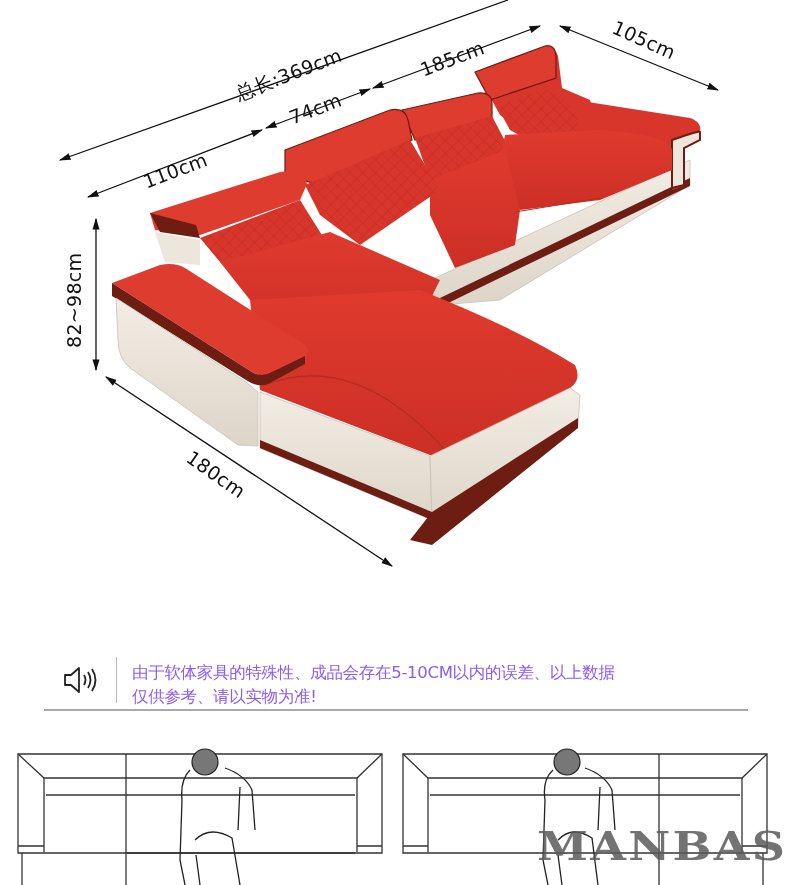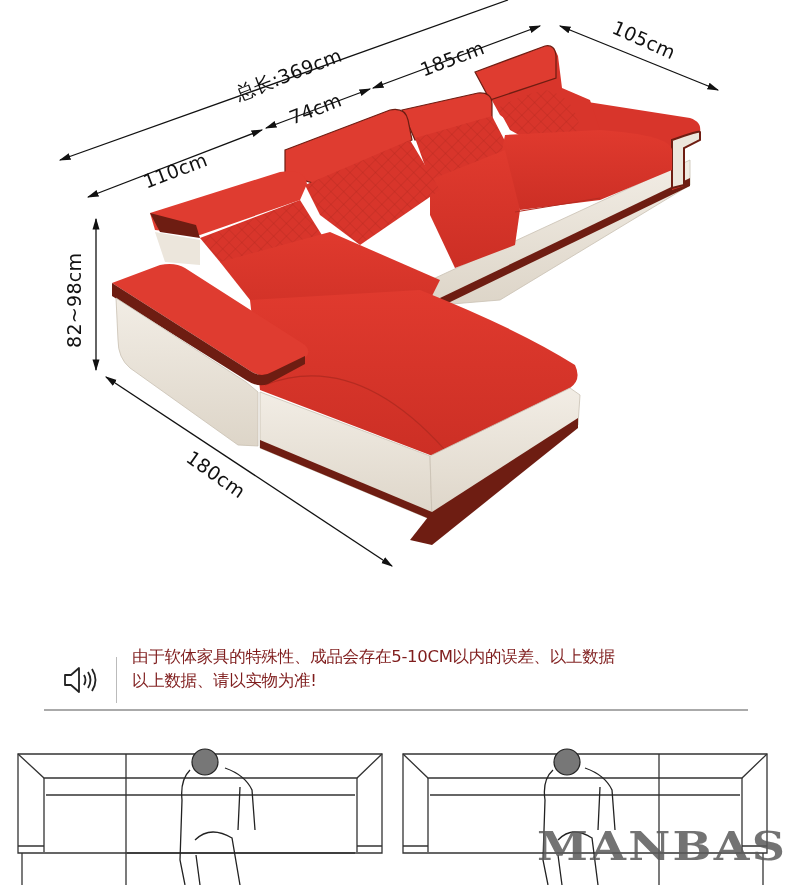--- a/index.html
+++ b/index.html
@@ -5,22 +5,22 @@
   html, body { margin: 0; padding: 0; background: #ffffff; }
   body { width: 790px; height: 885px; position: relative; overflow: hidden;
          font-family: "DejaVu Sans", "Liberation Sans", sans-serif; color: #222; }
   .stage { position: absolute; left: 0; top: 0; width: 790px; height: 885px; }
   svg { position: absolute; left: 0; top: 0; }
   .dim-label { position: absolute; font-family: "DejaVu Sans", sans-serif; font-size: 19px; color: #111;
                white-space: nowrap; transform-origin: left top; letter-spacing: 0.3px; }
   .notice { position: absolute; left: 40px; top: 645px; width: 712px; height: 66px; }
   .notice .speaker { position: absolute; left: 22px; top: 20px; width: 40px; height: 30px; }
   .notice .divider-v { position: absolute; left: 76px; top: 12px; width: 1px; height: 46px; background: #bbb; }
-  .notice .text { position: absolute; left: 92px; top: 0; width: 620px; font-size: 16.5px; line-height: 24px;
-                  color: #7f1d1d; font-family: "DejaVu Sans", sans-serif; letter-spacing: -0.3px; }
+  .notice .text { position: absolute; left: 92px; top: 16px; width: 620px; font-size: 16.5px; line-height: 24px;
+                  color: #8b5cf6; font-family: "DejaVu Sans", sans-serif; letter-spacing: -0.3px; }
   .notice .divider-h { position: absolute; left: 4px; top: 64px; width: 704px; height: 2px; background: #aaa; }
   .watermark { position: absolute; left: 537px; top: 822px; font-family: "DejaVu Serif", serif; font-size: 40px;
                font-weight: bold; color: rgba(90,90,90,0.85); letter-spacing: 2px; transform: scaleX(1.15); transform-origin: left top; }
 </style>
 </head>
 <body>
 
 <div class="stage">
 
   <svg width="790" height="640" viewBox="0 0 790 640">
@@ -111,21 +111,21 @@
   <div class="notice">
     <svg class="speaker" viewBox="0 0 40 30" width="40" height="30">
       <path d="M3,10 L9,10 L17,3 L17,27 L9,20 L3,20 Z" fill="none" stroke="#222" stroke-width="1.8" stroke-linejoin="round"></path>
       <path d="M22,10 Q25,15 22,20" fill="none" stroke="#222" stroke-width="1.8"></path>
       <path d="M26,7 Q31,15 26,23" fill="none" stroke="#222" stroke-width="1.8"></path>
       <path d="M30,4 Q37,15 30,26" fill="none" stroke="#222" stroke-width="1.8"></path>
     </svg>
     <div class="divider-v"></div>
     <div class="text">
       <div>由于软体家具的特殊性、成品会存在5-10CM以内的误差、以上数据</div>
-      <div>以上数据、请以实物为准!</div>
+      <div>仅供参考、请以实物为准!</div>
     </div>
     <div class="divider-h"></div>
   </div>
 
   <svg width="790" height="885" viewBox="0 0 790 885" style="pointer-events:none;">
     <g fill="none" stroke="#333" stroke-width="1.3">
       <path d="M18,754 L382,754 L382,853 L18,853 Z"></path>
       <path d="M18,754 L44,778 L357,778 L382,754"></path>
       <path d="M44,778 L44,852 M357,778 L357,852"></path>
       <path d="M46,795 L355,795"></path>

